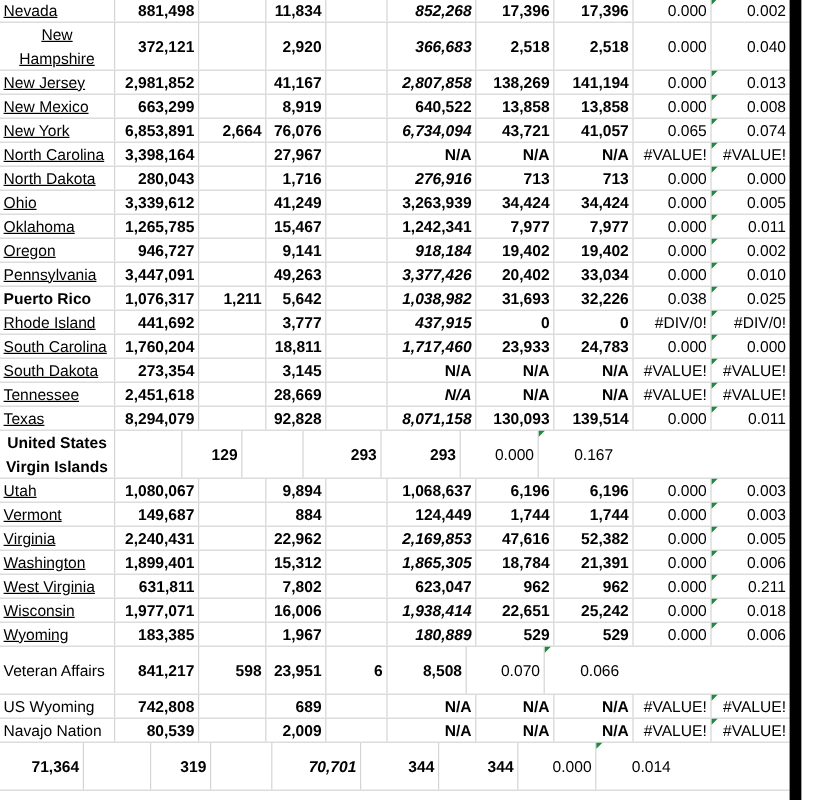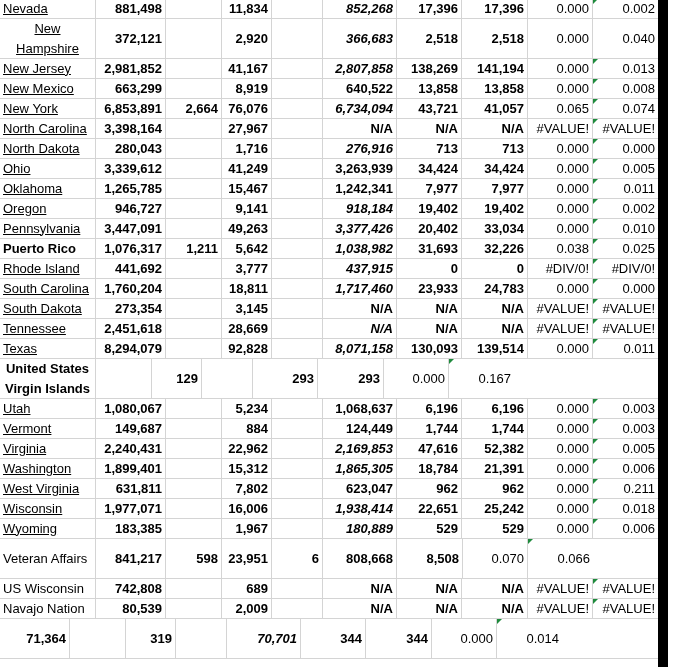--- a/index.html
+++ b/index.html
@@ -625,21 +625,21 @@
       <div class="cell c0">
         <span class="name link">Utah</span>
       </div>
       <div class="cell c1">
         <span>1,080,067</span>
       </div>
       <div class="cell c2">
         <span></span>
       </div>
       <div class="cell c3">
-        <span>5,234</span>
+        <span>9,894</span>
       </div>
       <div class="cell c4">
         <span></span>
       </div>
       <div class="cell c5">
         <span>1,068,637</span>
       </div>
       <div class="cell c6">
         <span>6,196</span>
       </div>
@@ -861,37 +861,34 @@
       </div>
       <div class="cell c2">
         <span>598</span>
       </div>
       <div class="cell c3">
         <span>23,951</span>
       </div>
       <div class="cell c4">
         <span>6</span>
       </div>
-      <div class="cell c5">
-        <span>808,668</span>
-      </div>
       <div class="cell c7">
         <span>8,508</span>
       </div>
       <div class="cell c8">
         <span>0.070</span>
       </div>
       <div class="cell c9">
         <span class="tri" style="border-top-color: rgb(30, 138, 60);"></span>
         <span>0.066</span>
       </div>
     </div>
     <div class="row h1">
       <div class="cell c0">
-        <span class="name">US Wisconsin</span>
+        <span class="name">US Wyoming</span>
       </div>
       <div class="cell c1">
         <span>742,808</span>
       </div>
       <div class="cell c2">
         <span></span>
       </div>
       <div class="cell c3">
         <span>689</span>
       </div>

